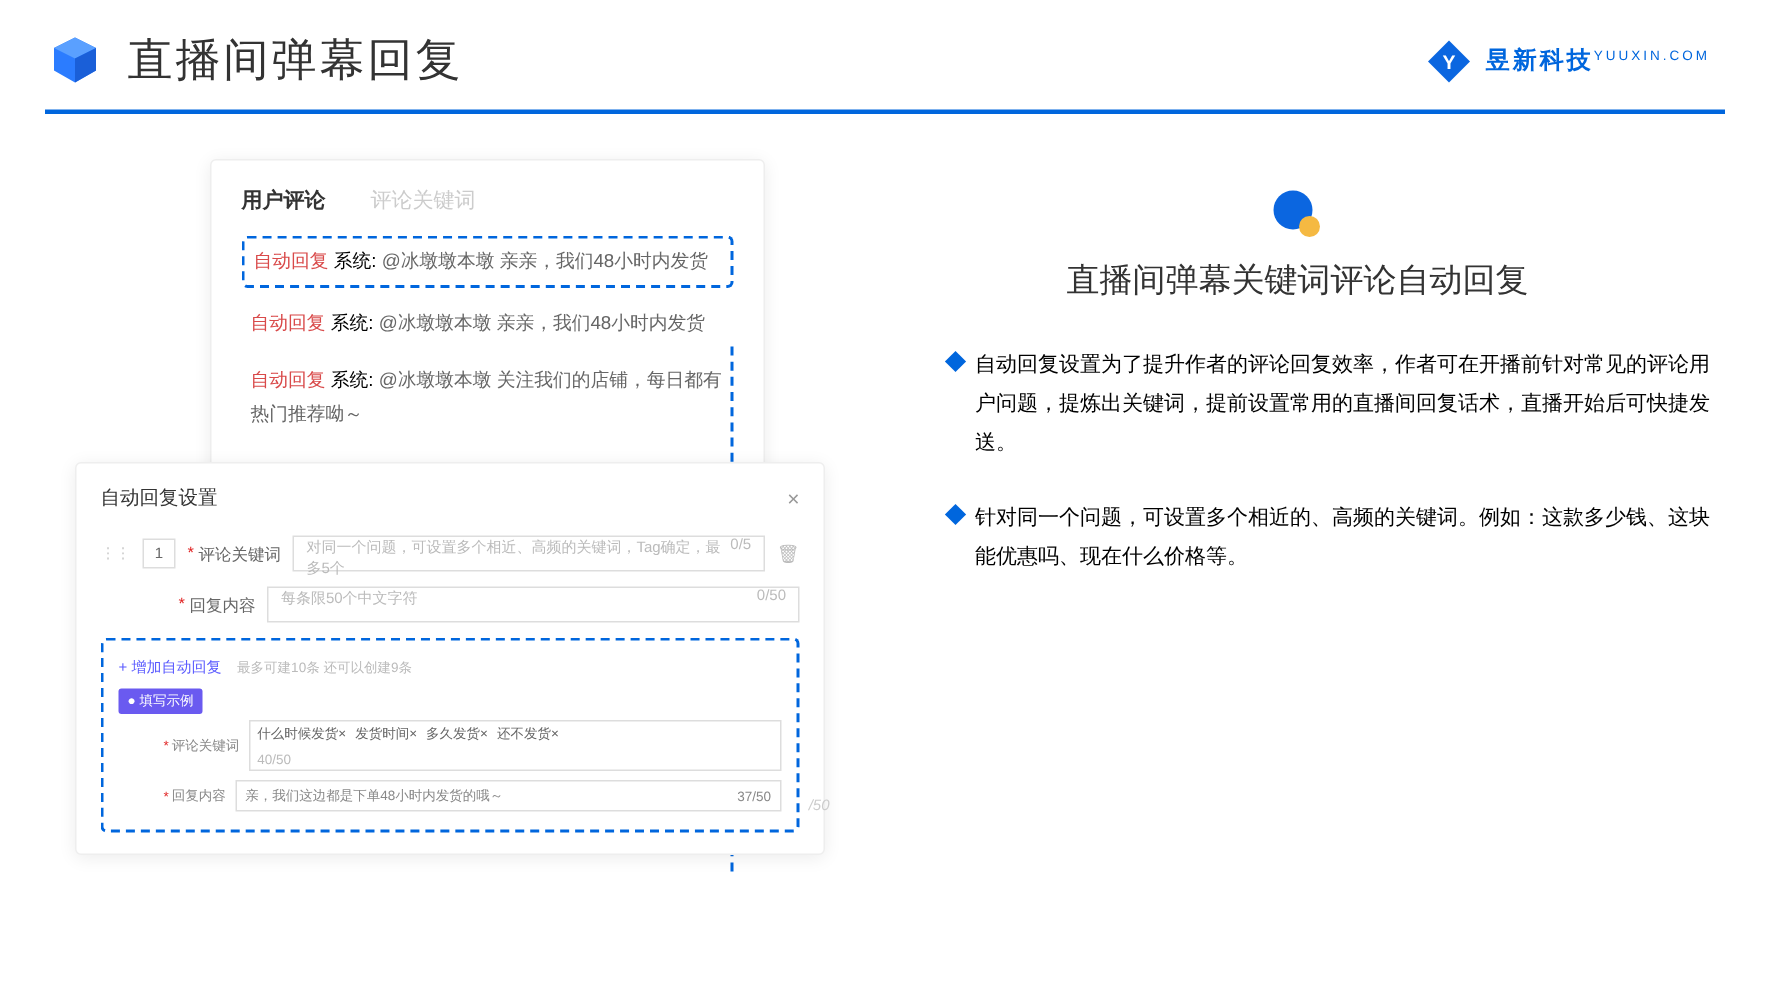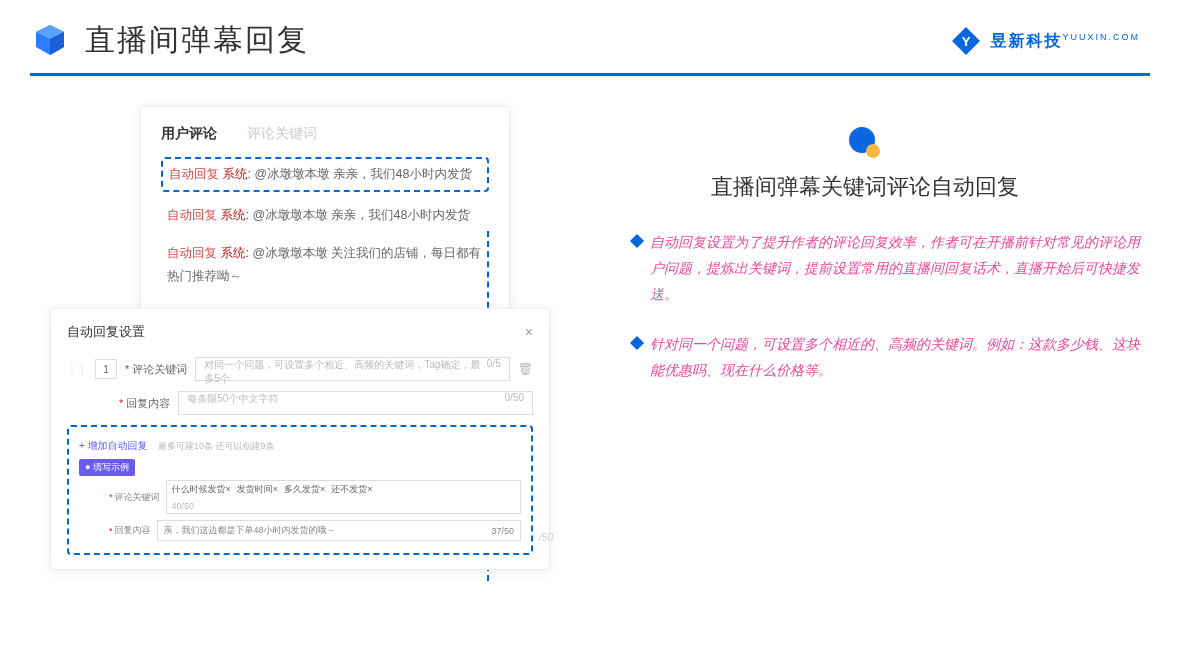--- a/index.html
+++ b/index.html
@@ -20,21 +20,21 @@
 .left-col { width: 500px; position: relative; }
 .right-col { flex: 1; padding-top: 20px; }
 
 .card1 { background: #fff; border: 1px solid #eee; box-shadow: 0 2px 12px rgba(0,0,0,0.08); border-radius: 4px; padding: 18px 20px; width: 370px; margin-left: 90px; position: relative; z-index: 1; }
 .card1-tabs { display: flex; gap: 30px; font-size: 14px; margin-bottom: 14px; }
 .tab-active { font-weight: bold; color: #333; }
 .tab-inactive { color: #ccc; }
 .comment-item { font-size: 12.5px; color: #666; line-height: 1.8; margin-bottom: 8px; padding: 4px 6px; }
 .comment-item.highlighted { border: 2px dashed #0066dd; border-radius: 4px; position: relative; }
 .auto-label { color: #d94a4a; font-weight: 500; }
-.sys-label { color: #b91c1c; }
+.sys-label { color: #000000; }
 .line-connector { position: absolute; top: 72px; right: -2px; width: 2px; height: 350px; border-right: 2px dashed #0066dd; }
 .line-connector::after { content: ''; position: absolute; bottom: 0; right: -2px; width: 2px; height: 2px; }
 
 .card2 { background: #fff; border: 1px solid #eee; box-shadow: 0 2px 12px rgba(0,0,0,0.08); border-radius: 4px; padding: 14px 16px; width: 500px; margin-top: -10px; position: relative; z-index: 2; }
 .card2-header { display: flex; justify-content: space-between; align-items: center; font-size: 13px; color: #333; margin-bottom: 16px; }
 .close-btn { color: #999; font-size: 14px; cursor: pointer; }
 .form-row { display: flex; align-items: center; gap: 8px; margin-bottom: 10px; font-size: 11px; }
 .drag-handle { color: #ccc; font-size: 10px; }
 .order-box { border: 1px solid #ddd; width: 22px; height: 20px; display: flex; align-items: center; justify-content: center; font-size: 10px; color: #666; }
 .field-label { color: #666; display: flex; align-items: center; gap: 3px; }
@@ -53,21 +53,21 @@
 .tag-box .counter { color: #bbb; }
 .tag-item { color: #666; }
 .tag-box2 { border: 1px solid #ddd; padding: 3px 6px; color: #888; display: flex; align-items: center; justify-content: space-between; flex: 1; }
 .faded-counter { color: #ccc; font-size: 10px; position: absolute; right: -22px; bottom: 10px; font-style: italic; }
 
 .right-heading { display: flex; align-items: center; gap: 12px; margin-bottom: 28px; flex-direction: column; }
 .bubble-icon { width: 34px; height: 34px; position: relative; }
 .right-title { font-size: 22px; color: #333; font-weight: 500; }
 .bullet-block { margin-left: 42px; margin-bottom: 24px; display: flex; gap: 8px; }
 .diamond-bullet { width: 10px; height: 10px; background: #0066dd; transform: rotate(45deg); margin-top: 6px; flex-shrink: 0; }
-.bullet-text { font-size: 14px; color: #ec4899; line-height: 1.85; font-style: italic; }
+.bullet-text { font-size: 14px; color: #000000; line-height: 1.85; }
 </style>
 </head>
 <body>
 
 <div class="header">
   <div class="header-left">
     <div class="cube-icon">
       <svg width="40" height="40" viewBox="0 0 40 40">
         <polygon points="20,4 34,11 34,26 20,34 6,26 6,11" fill="#2b7cff"></polygon>
         <polygon points="20,4 34,11 20,18 6,11" fill="#5aa0ff"></polygon>

